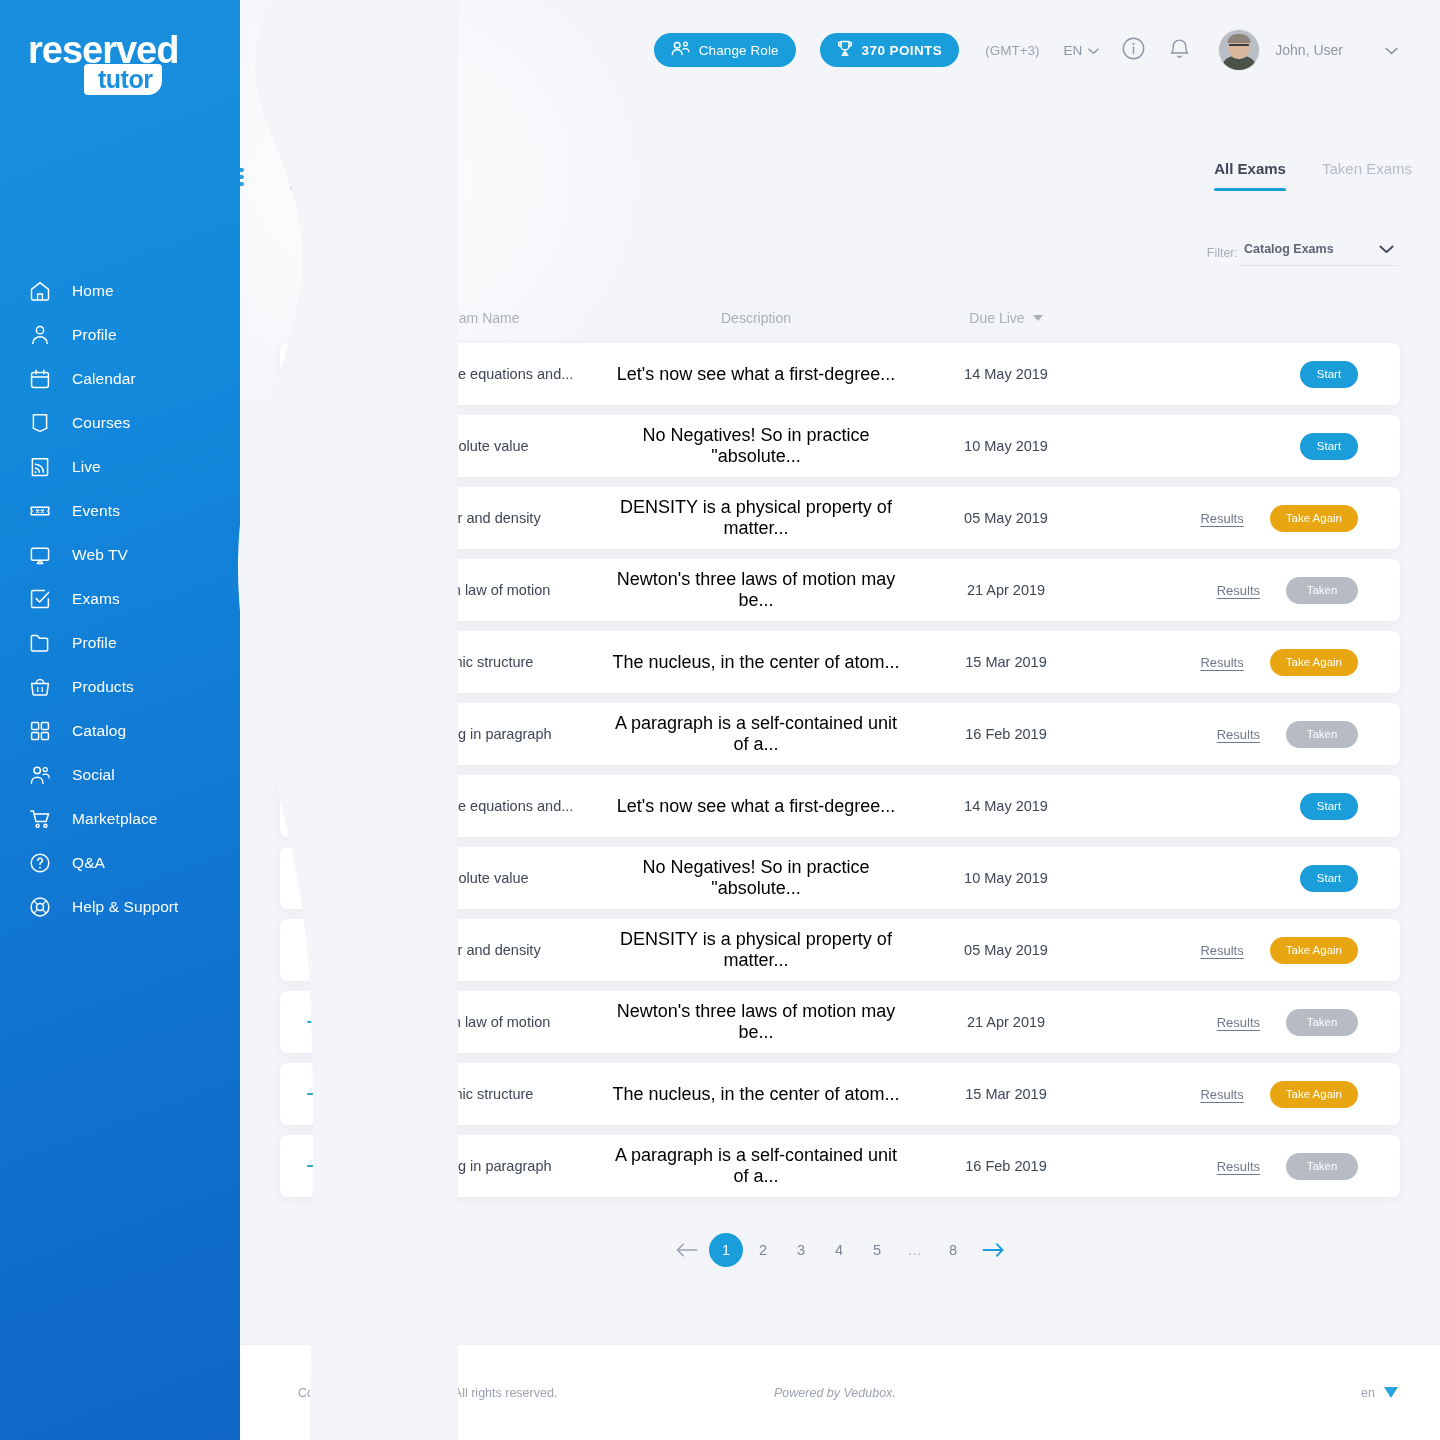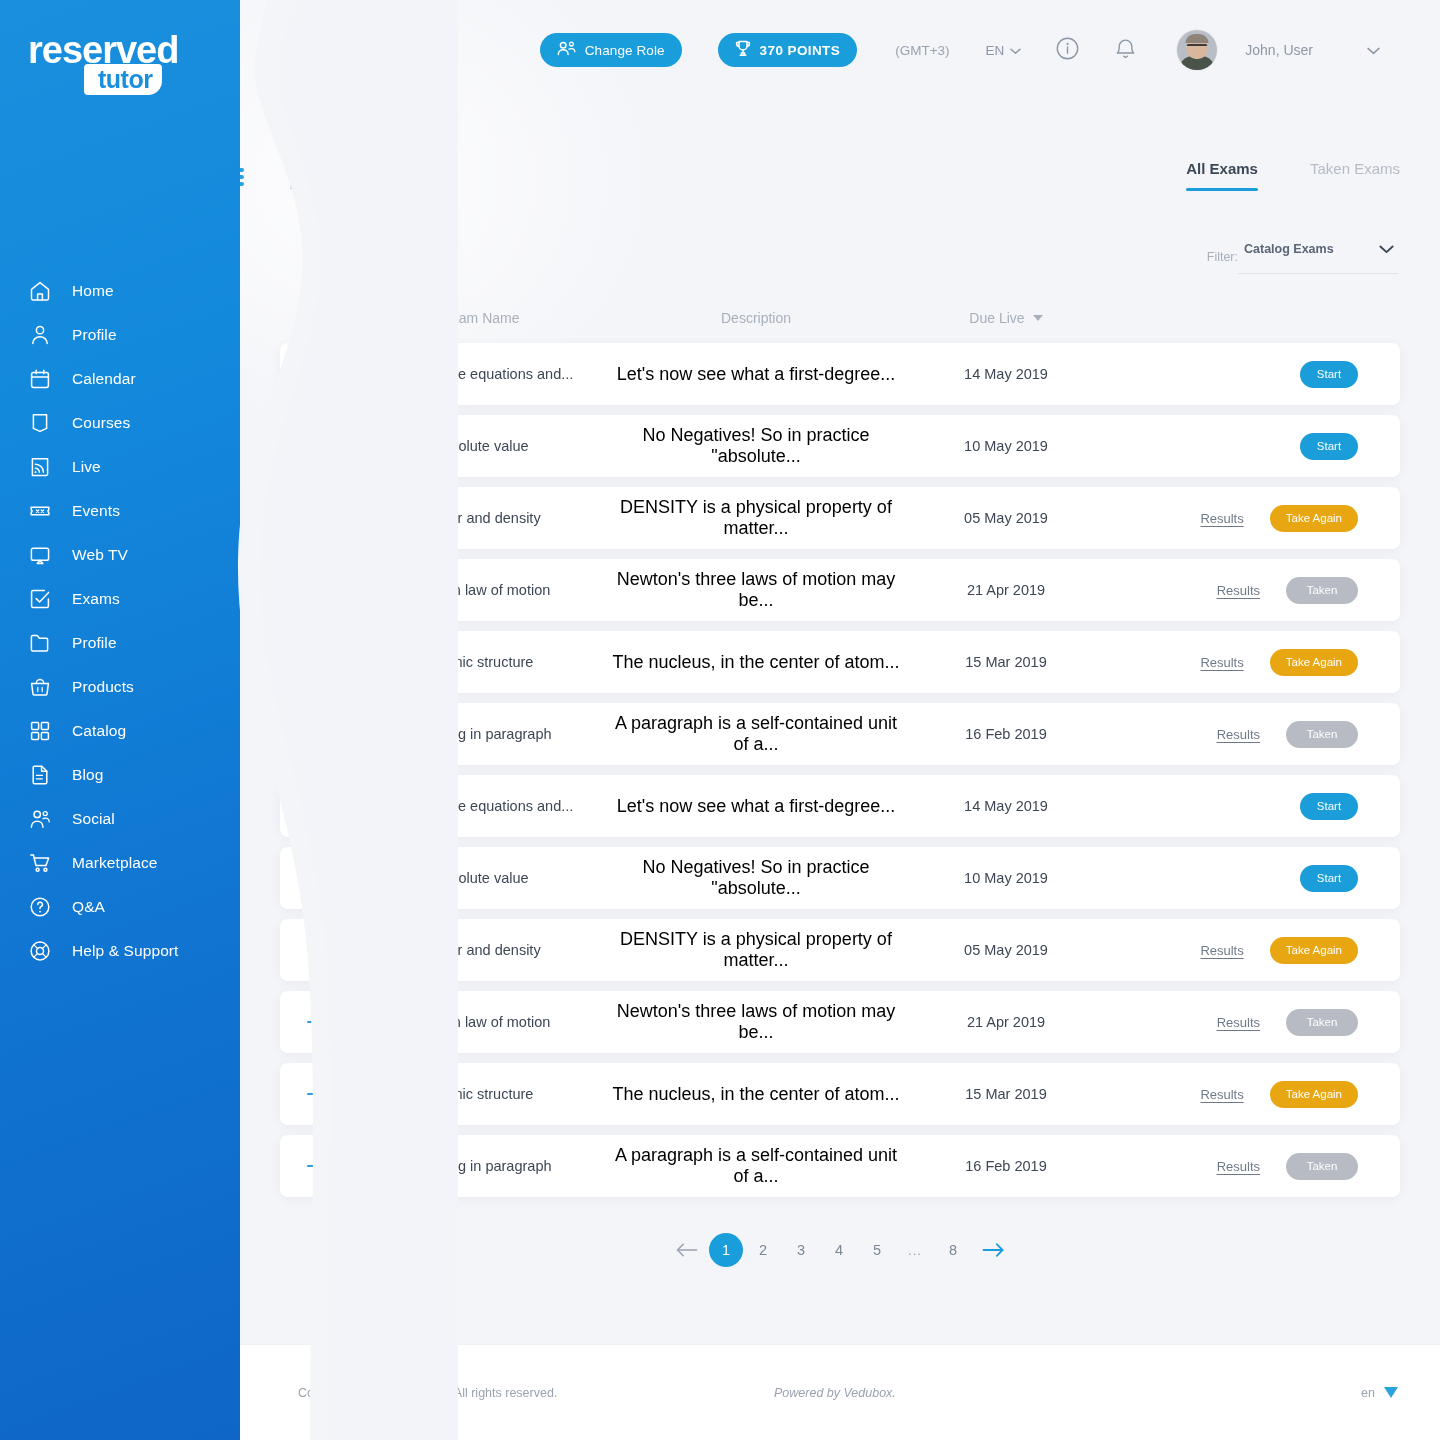--- a/index.html
+++ b/index.html
@@ -61,21 +61,21 @@
   .main-bg-sheen {
     position: absolute; left: 0; top: 0; width: 1200px; height: 560px;
     background: radial-gradient(ellipse 420px 360px at 120px 180px, rgba(255,255,255,0.85), rgba(255,255,255,0) 72%);
     pointer-events: none;
   }
 
   
   .topbar {
     position: absolute; left: 0; top: 0; width: 1200px; height: 100px;
     display: flex; align-items: center; justify-content: flex-end;
-    padding-right: 60px; gap: 12px; z-index: 6;
+    padding-right: 42px; gap: 0; z-index: 6;
   }
   .pill {
     display: inline-flex; align-items: center; gap: 9px;
     height: 34px; border-radius: 17px; background: #1a9ddb;
     padding: 0 17px; cursor: pointer; border: none;
   }
   .pill-label { color: #ffffff; font-size: 13.5px; letter-spacing: .1px; }
   .pill-points { font-weight: bold; font-size: 13.5px; letter-spacing: .4px; }
   .pill + .pill { margin-left: 24px; }
   .tz { color: #9aa3b0; font-size: 13.5px; margin-left: 26px; }
@@ -116,39 +116,39 @@
   .menu-toggle {
     position: absolute; left: -19px; top: 168px;
     width: 26px; height: 22px; z-index: 7; cursor: pointer;
   }
   .mt-bar { position: absolute; height: 4px; border-radius: 2px; background: #29a3df; }
   .mt1 { width: 12px; left: 11px; top: 0px; }
   .mt2 { width: 23px; left: 0px; top: 7px; }
   .mt3 { width: 16px; left: 7px; top: 14px; }
 
   .tabs {
-    position: absolute; right: 40px; top: 160px;
-    display: flex; align-items: flex-start; gap: 52px; z-index: 5;
+    position: absolute; right: 28px; top: 160px;
+    display: flex; align-items: flex-start; gap: 36px; z-index: 5;
   }
   .tab { font-size: 15px; cursor: pointer; padding-bottom: 14px; position: relative; }
   .tab-active { color: #3c4858; font-weight: bold; }
   .tab-active::after {
     content: ""; position: absolute; left: 0; right: 0; bottom: 0;
     height: 3.5px; background: #1a9ddb; border-radius: 2px;
   }
   .tab-idle { color: #b6bcc6; }
 
   .filter {
     position: absolute; right: 42px; top: 240px;
     display: flex; align-items: center; z-index: 5;
   }
   .filter-label { color: #a8afba; font-size: 12.5px; }
   .filter-select {
     width: 160px; display: flex; align-items: center; justify-content: space-between;
-    border-bottom: 1px solid #dfe3ea; padding: 0 4px 15px 6px; cursor: pointer;
+    border-bottom: 1px solid #dfe3ea; padding: 0 4px 7px 6px; cursor: pointer;
   }
   .filter-val { color: #5b6576; font-size: 12.5px; font-weight: bold; }
 
   
   .thead {
     position: absolute; left: 40px; top: 305px; width: 1120px; height: 26px;
     display: flex; align-items: center; z-index: 4;
   }
   .th { color: #a9b0bb; font-size: 14px; text-align: center; }
   .th-plus { width: 76px; }
@@ -328,30 +328,20 @@
         <div class="nav-item">
           <span class="nav-icon">
             <svg width="24" height="24" viewBox="0 0 24 24" fill="none" stroke="#ffffff" stroke-width="1.5" stroke-linecap="round" stroke-linejoin="round">
               <rect x="3.6" y="3.6" width="7" height="7" rx="1"></rect>
               <rect x="13.4" y="3.6" width="7" height="7" rx="1"></rect>
               <rect x="3.6" y="13.4" width="7" height="7" rx="1"></rect>
               <rect x="13.4" y="13.4" width="7" height="7" rx="1"></rect>
             </svg>
           </span>
           <span class="nav-label">Catalog</span>
-        </div>
-        <div class="nav-item">
-          <span class="nav-icon">
-            <svg width="24" height="24" viewBox="0 0 24 24" fill="none" stroke="#ffffff" stroke-width="1.5" stroke-linecap="round" stroke-linejoin="round">
-              <path d="M13.8 3.2H6.4A1.2 1.2 0 0 0 5.2 4.4v15.2a1.2 1.2 0 0 0 1.2 1.2h11.2a1.2 1.2 0 0 0 1.2-1.2V8.2z"></path>
-              <path d="M13.6 3.4v4.8h5"></path>
-              <path d="M8.4 12.4h6M8.4 15.8h6" stroke-width="1.2"></path>
-            </svg>
-          </span>
-          <span class="nav-label">Blog</span>
         </div>
         <div class="nav-item">
           <span class="nav-icon">
             <svg width="24" height="24" viewBox="0 0 24 24" fill="none" stroke="#ffffff" stroke-width="1.5" stroke-linecap="round" stroke-linejoin="round">
               <circle cx="9.2" cy="7.4" r="3.2"></circle>
               <path d="M3.4 20.2c0-3.6 2.6-5.9 5.8-5.9s5.8 2.3 5.8 5.9"></path>
               <circle cx="17.2" cy="6.6" r="2.1" stroke-width="1.25"></circle>
               <path d="M15 11.6c.7-.4 1.5-.6 2.3-.6 2.4 0 3.9 1.6 3.9 3.9" stroke-width="1.25"></path>
             </svg>
           </span>

